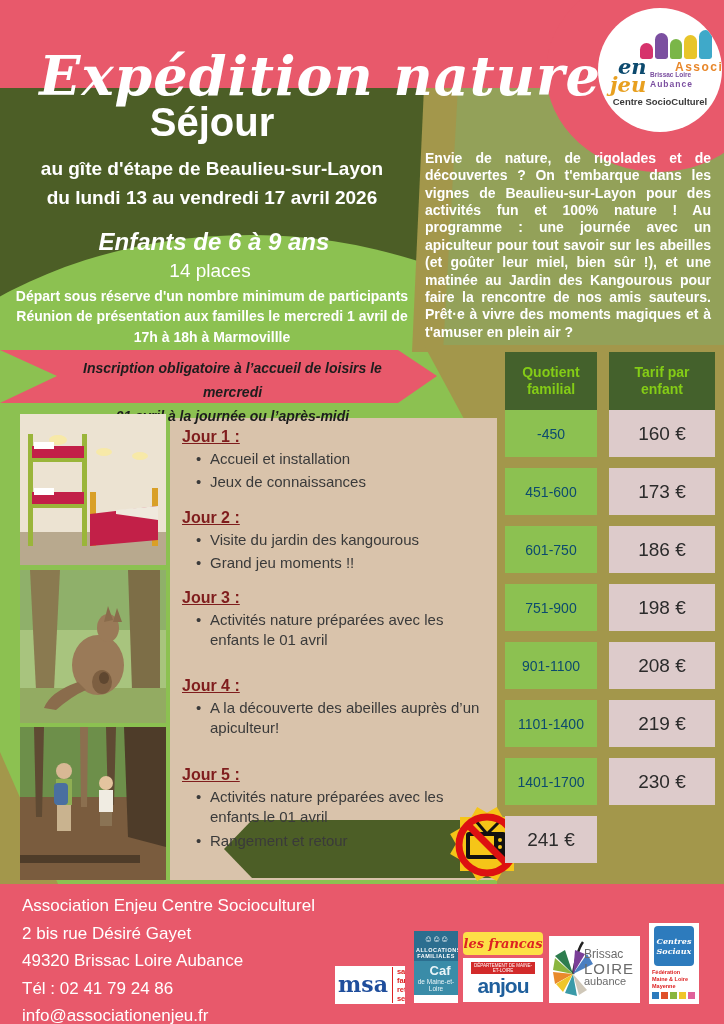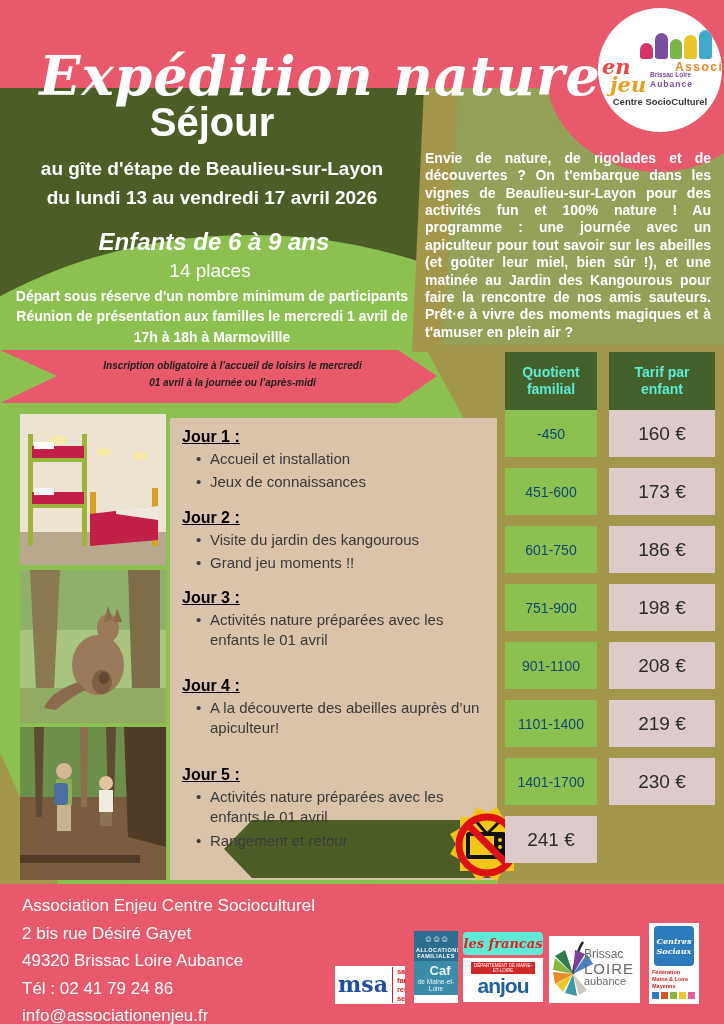--- a/index.html
+++ b/index.html
@@ -15,21 +15,21 @@
   .main-title{
     left:0;top:8px;width:640px;text-align:center;
     font-family:"DejaVu Serif",serif;font-style:italic;font-weight:bold;
     font-size:54px;color:#ffffff;letter-spacing:1px;
   }
   .logo-circle{
     left:598px;top:8px;width:124px;height:124px;border-radius:50%;
     background:#ffffff;text-align:center;overflow:hidden;
   }
   .logo-script{font-family:"DejaVu Serif",serif;font-style:italic;font-weight:bold;line-height:1;}
-  .logo-en{position:absolute;left:4px;top:48px;font-size:21px;color:#ef4444;}
+  .logo-en{position:absolute;left:20px;top:48px;font-size:21px;color:#0c4a6e;}
   .logo-jeu{position:absolute;left:12px;top:66px;font-size:21px;color:#e8a020;}
   .puppets{position:absolute;left:42px;top:22px;width:72px;display:flex;align-items:flex-end;gap:2px;}
   .puppet{border-radius:8px 8px 3px 3px;width:13px;}
   .logo-assoc{position:absolute;left:46px;top:52px;font-size:12px;font-weight:bold;color:#e8872a;letter-spacing:1.5px;margin-left:31px;}
   .logo-bl{position:absolute;left:52px;top:63px;font-size:6.5px;font-weight:bold;color:#7b4fa0;}
   .logo-aub{position:absolute;left:52px;top:71px;font-size:8.5px;font-weight:bold;color:#7b4fa0;letter-spacing:1px;}
   .logo-centre{position:absolute;left:0;top:88px;width:100%;font-size:9.5px;font-weight:bold;color:#3a3a3a;}
 
   
   .sejour{left:0;top:100px;width:424px;text-align:center;color:#fff;}
@@ -40,56 +40,56 @@
   .places-line{font-size:19px;margin-top:4px;}
   .notes{left:6px;top:286px;width:412px;text-align:center;color:#fff;
          font-size:14px;font-weight:bold;line-height:1.45;}
 
   
   .intro{left:425px;top:150px;width:286px;color:#fff;font-size:14px;font-weight:bold;
          line-height:1.24;text-align:justify;}
 
   
   .ribbon-text{left:60px;top:357px;width:345px;text-align:center;color:#1d1d1d;
-               font-size:10px;font-weight:bold;font-style:italic;line-height:1.7;}
+               font-size:14px;font-weight:bold;font-style:italic;line-height:1.7;}
 
   
   .program{left:170px;top:418px;width:327px;height:462px;box-sizing:border-box;padding:8px 10px 0 12px;}
-  .day-label{color:#000000;font-size:16px;font-weight:bold;text-decoration:underline;margin:16px 0 3px 0;}
+  .day-label{color:#7f1d1d;font-size:16px;font-weight:bold;text-decoration:underline;margin:16px 0 3px 0;}
   .day-label.first{margin-top:2px;}
   .day-list{list-style:none;margin:0;padding:0 0 0 14px;color:#3a3a3a;font-size:15px;line-height:1.35;}
   .day-list li{margin:3px 0;padding-left:14px;position:relative;}
   .day-list li:before{content:"•";position:absolute;left:0;top:0;font-size:15px;color:#3a3a3a;}
 
   
   .noscreens{left:284px;top:826px;width:180px;color:#fff;line-height:1.5;}
   .noscreens .l1{font-size:15px;font-weight:bold;font-style:italic;}
   .noscreens .l2{font-size:15px;font-weight:bold;}
 
   
   .pricing{left:505px;top:352px;display:grid;grid-template-columns:92px 106px;
            column-gap:12px;row-gap:11px;grid-auto-rows:47px;}
-  .pricing .hdr{height:58px;background:#44612c;color:#5eead4;font-size:14px;font-weight:bold;
+  .pricing .hdr{height:58px;background:#44612c;color:#84cc16;font-size:14px;font-weight:bold;
            display:flex;align-items:center;justify-content:center;text-align:center;line-height:1.25;padding:0 8px;box-sizing:border-box;}
   .pricing .c1{background:#8cc151;color:#0c4a6e;font-size:14px;
            display:flex;align-items:center;justify-content:center;}
   .pricing .c2{background:#ddcbcb;color:#2b2b2b;font-size:19px;
            display:flex;align-items:center;justify-content:center;}
 
   
   .footer{left:0;top:884px;width:724px;height:140px;background:#e8596b;}
   .footer-lines{position:absolute;left:22px;top:8px;color:#fff;font-size:17px;line-height:1.62;}
   .logo-box{position:absolute;background:#fff;overflow:hidden;}
   .msa-name{font-family:"DejaVu Serif",serif;font-weight:bold;color:#1f4e9c;font-size:22px;line-height:.8;}
   .msa-lines{font-size:7.5px;font-weight:bold;color:#d22;line-height:1.2;border-left:1px solid #d22;padding-left:4px;}
   .caf-top{background:#2c6e8f;color:#fff;font-size:5.5px;font-weight:bold;text-align:center;padding:16px 2px 2px 2px;letter-spacing:.5px;}
   .caf-people{position:absolute;top:3px;left:0;width:100%;text-align:center;color:#fff;font-size:9px;letter-spacing:-1px;}
   .caf-name{color:#eaf5f8;background:#3a8ca8;text-align:center;font-size:13px;font-weight:bold;padding:2px 0 0 8px;}
   .caf-sub{background:#3a8ca8;color:#eaf5f8;text-align:center;font-size:6.5px;padding:0 0 3px 0;}
-  .francas-band{background:#5eead4;border-radius:4px;color:#d22;
+  .francas-band{background:#fde047;border-radius:4px;color:#d22;
       font-family:"DejaVu Serif",serif;font-style:italic;font-weight:bold;font-size:13px;
       text-align:center;line-height:23px;}
   .anjou-dept{background:#d22a2a;color:#fff;font-size:4.5px;text-align:center;margin:4px 8px 1px 8px;padding:1px 0;}
   .anjou-name{color:#1f5f9c;font-size:21px;font-weight:bold;text-align:center;line-height:1;letter-spacing:-1px;}
   .bla-text{position:absolute;right:6px;top:12px;color:#6b6b6b;line-height:1.05;text-align:left;}
   .bla-1{font-size:12px;}
   .bla-2{font-size:15px;letter-spacing:1px;}
   .bla-3{font-size:11px;}
   .cs-square{background:#2d7bbd;border-radius:4px;margin:3px auto 2px auto;width:40px;height:40px;
       color:#fff;font-family:"DejaVu Serif",serif;font-style:italic;font-weight:bold;font-size:8px;

